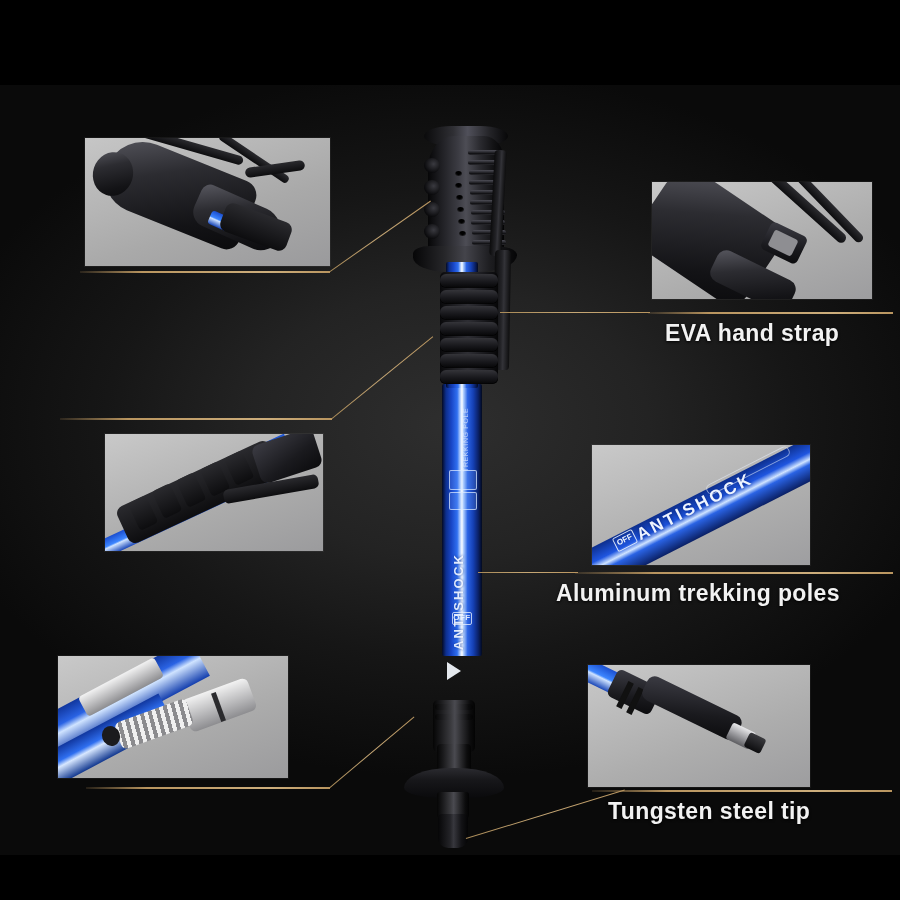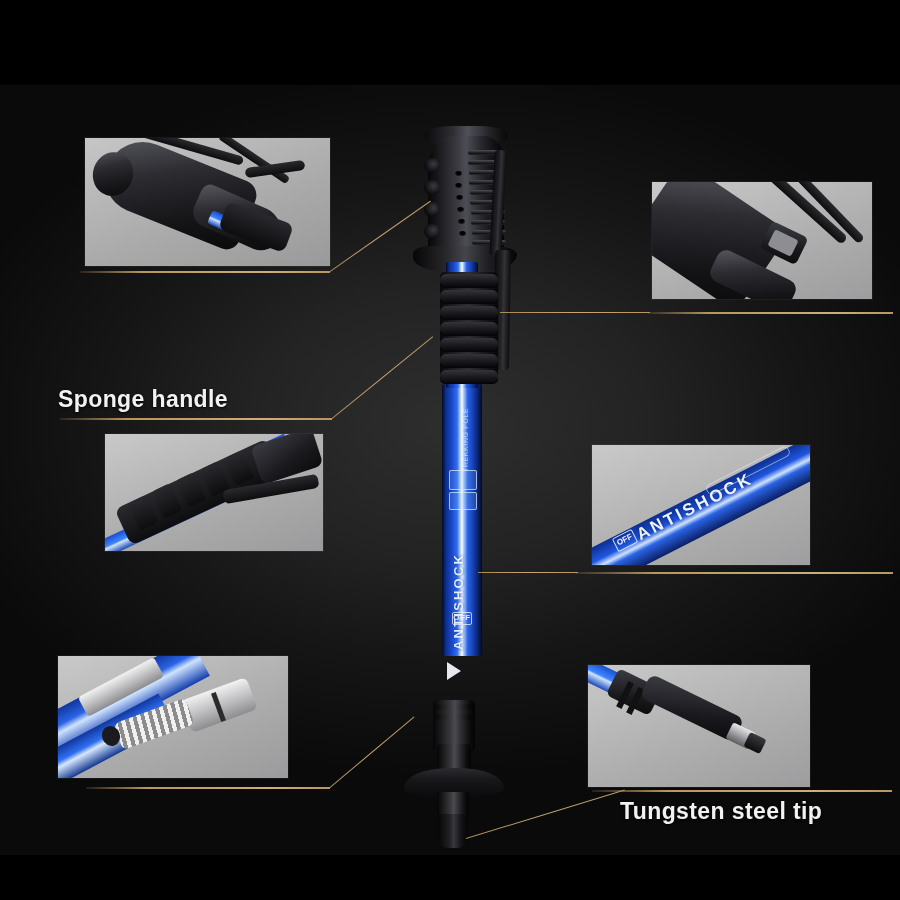--- a/index.html
+++ b/index.html
@@ -216,22 +216,22 @@
 
   <div class="inset" style="left:652px;top:182px;width:220px;height:117px;">
     <div class="ph" style="background:linear-gradient(160deg,#c9c9c9,#adadad 60%,#9d9d9f);"></div>
     <div class="pgrip" style="left:-8px;top:6px;width:130px;height:96px;border-radius:30px 16px 20px 24px;transform:rotate(34deg);"></div>
     <div class="pgrip" style="left:58px;top:82px;width:86px;height:34px;border-radius:10px;transform:rotate(26deg);"></div>
     <div class="pstrap" style="left:62px;top:4px;width:150px;height:10px;border-radius:6px;transform:rotate(42deg);"></div>
     <div class="pstrap" style="left:86px;top:2px;width:146px;height:9px;border-radius:6px;transform:rotate(46deg);"></div>
     <div class="pdark" style="left:112px;top:46px;width:40px;height:30px;border-radius:5px;transform:rotate(26deg);"></div>
     <div class="pdark" style="left:118px;top:52px;width:26px;height:18px;border-radius:3px;transform:rotate(26deg);background:#8e8e92;"></div>
   </div>
-
-  <div class="caption" style="left:58px;top:386px;">Sponge handle</div>
+  <div class="caption" style="left:665px;top:320px;">EVA hand strap</div>
+
   <div class="inset" style="left:105px;top:434px;width:218px;height:117px;">
     <div class="ph" style="background:linear-gradient(160deg,#c9c9c9,#ababab 60%,#9b9b9d);"></div>
     <div class="pblue" style="left:-10px;top:68px;width:180px;height:18px;transform:rotate(-25deg);"></div>
     <div class="pblue" style="left:96px;top:18px;width:90px;height:14px;transform:rotate(-25deg);"></div>
     <div class="pstrap" style="left:10px;top:38px;width:168px;height:40px;border-radius:8px;transform:rotate(-25deg);"></div>
     <div class="pstrap" style="left:28px;top:64px;width:20px;height:30px;border-radius:4px;transform:rotate(-25deg);"></div>
     <div class="pstrap" style="left:52px;top:52px;width:20px;height:30px;border-radius:4px;transform:rotate(-25deg);"></div>
     <div class="pstrap" style="left:76px;top:41px;width:20px;height:30px;border-radius:4px;transform:rotate(-25deg);"></div>
     <div class="pstrap" style="left:100px;top:30px;width:20px;height:30px;border-radius:4px;transform:rotate(-25deg);"></div>
     <div class="pstrap" style="left:124px;top:19px;width:20px;height:30px;border-radius:4px;transform:rotate(-25deg);"></div>
@@ -246,20 +246,21 @@
                 background:linear-gradient(180deg,#0d2f8e,#1f56e0 34%,#cfe3ff 50%,#2a63e4 62%,#0a2065);"></div>
     <div style="position:absolute;left:28px;top:52px;width:150px;height:20px;transform:rotate(-27deg);
                 color:#eef4ff;font-weight:bold;font-size:17px;letter-spacing:3px;text-align:center;
                 text-shadow:0 0 4px rgba(0,30,120,.9);">ANTISHOCK</div>
     <div style="position:absolute;left:22px;top:88px;width:20px;height:13px;transform:rotate(-27deg);
                 border:1.3px solid rgba(240,246,255,.9);border-radius:2px;color:#eef4ff;
                 font-size:8px;font-weight:bold;line-height:12px;text-align:center;">OFF</div>
     <div style="position:absolute;left:110px;top:20px;width:90px;height:9px;transform:rotate(-27deg);
                 border:1px solid rgba(235,243,255,.55);border-radius:5px;"></div>
   </div>
+  <div class="caption" style="left:556px;top:580px;">Aluminum trekking poles</div>
 
   <div class="inset" style="left:58px;top:656px;width:230px;height:122px;">
     <div class="ph" style="background:linear-gradient(160deg,#c9c9c9,#ababab 60%,#9b9b9d);"></div>
     <div style="position:absolute;left:-18px;top:20px;width:170px;height:42px;transform:rotate(-28deg);
                 background:linear-gradient(180deg,#11379f,#2a63e4 35%,#cfe3ff 52%,#143fae);"></div>
     <div style="position:absolute;left:-14px;top:66px;width:130px;height:34px;transform:rotate(-28deg);
                 background:linear-gradient(180deg,#11379f,#2f6ff0 38%,#d7e7ff 54%,#12388f);"></div>
     <div class="pwhite" style="left:20px;top:20px;width:86px;height:22px;border-radius:4px;transform:rotate(-28deg);"></div>
     <div class="pwhite" style="left:126px;top:32px;width:70px;height:34px;border-radius:6px;transform:rotate(-20deg);"></div>
     <div style="position:absolute;left:158px;top:36px;width:5px;height:30px;transform:rotate(-20deg);background:#2b2b2e;"></div>
@@ -273,15 +274,15 @@
     <div class="pblue" style="left:-6px;top:6px;width:60px;height:22px;transform:rotate(26deg);"></div>
     <div class="pdark" style="left:22px;top:12px;width:48px;height:30px;border-radius:6px;transform:rotate(26deg);"></div>
     <div style="position:absolute;left:34px;top:16px;width:6px;height:28px;background:#111;transform:rotate(26deg);"></div>
     <div style="position:absolute;left:44px;top:22px;width:6px;height:28px;background:#111;transform:rotate(26deg);"></div>
     <div class="pdark" style="left:52px;top:30px;width:104px;height:26px;border-radius:8px;transform:rotate(26deg);"></div>
     <div style="position:absolute;left:140px;top:62px;width:26px;height:18px;border-radius:3px;transform:rotate(26deg);
                 background:linear-gradient(180deg,#e8e8ea,#9a9a9e 55%,#5e5e62);"></div>
     <div style="position:absolute;left:158px;top:70px;width:18px;height:16px;border-radius:3px;transform:rotate(26deg);
                 background:linear-gradient(180deg,#3a3a3e,#0d0d0f);"></div>
   </div>
-  <div class="caption" style="left:608px;top:798px;margin-left:12px;">Tungsten steel tip</div>
+  <div class="caption" style="left:608px;top:798px;">Tungsten steel tip</div>
 
 </div>
 
 </body></html>

